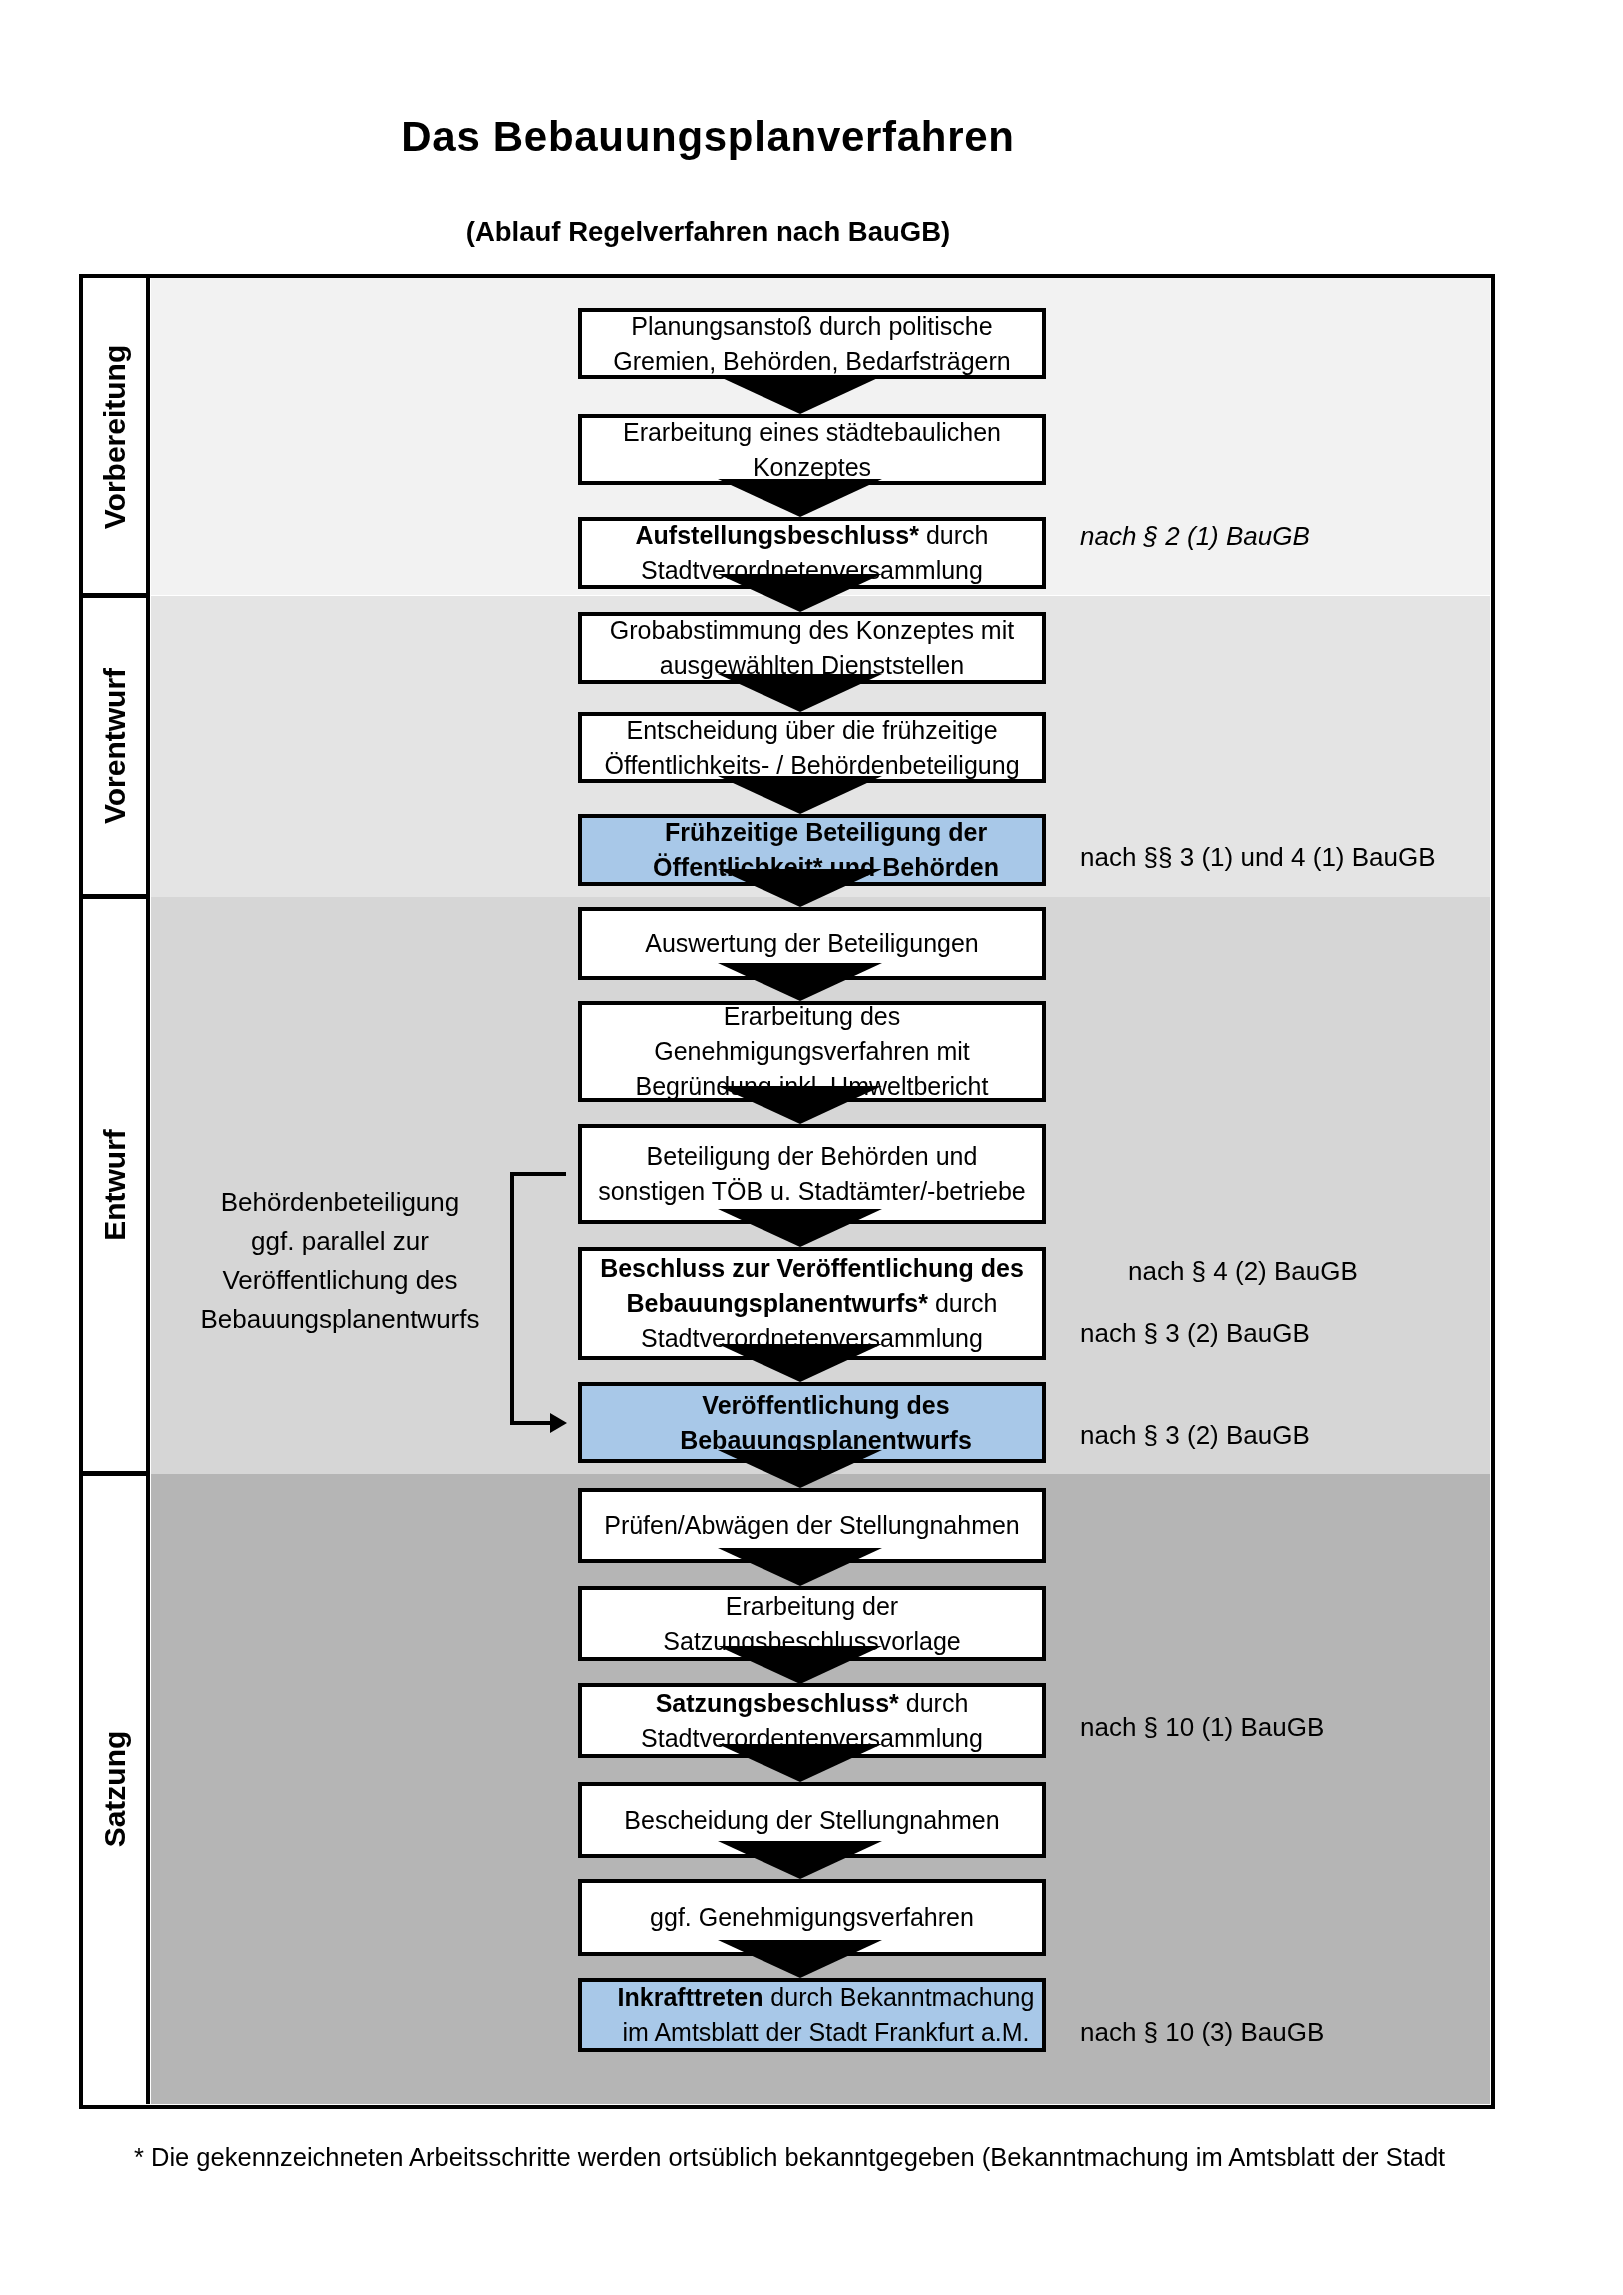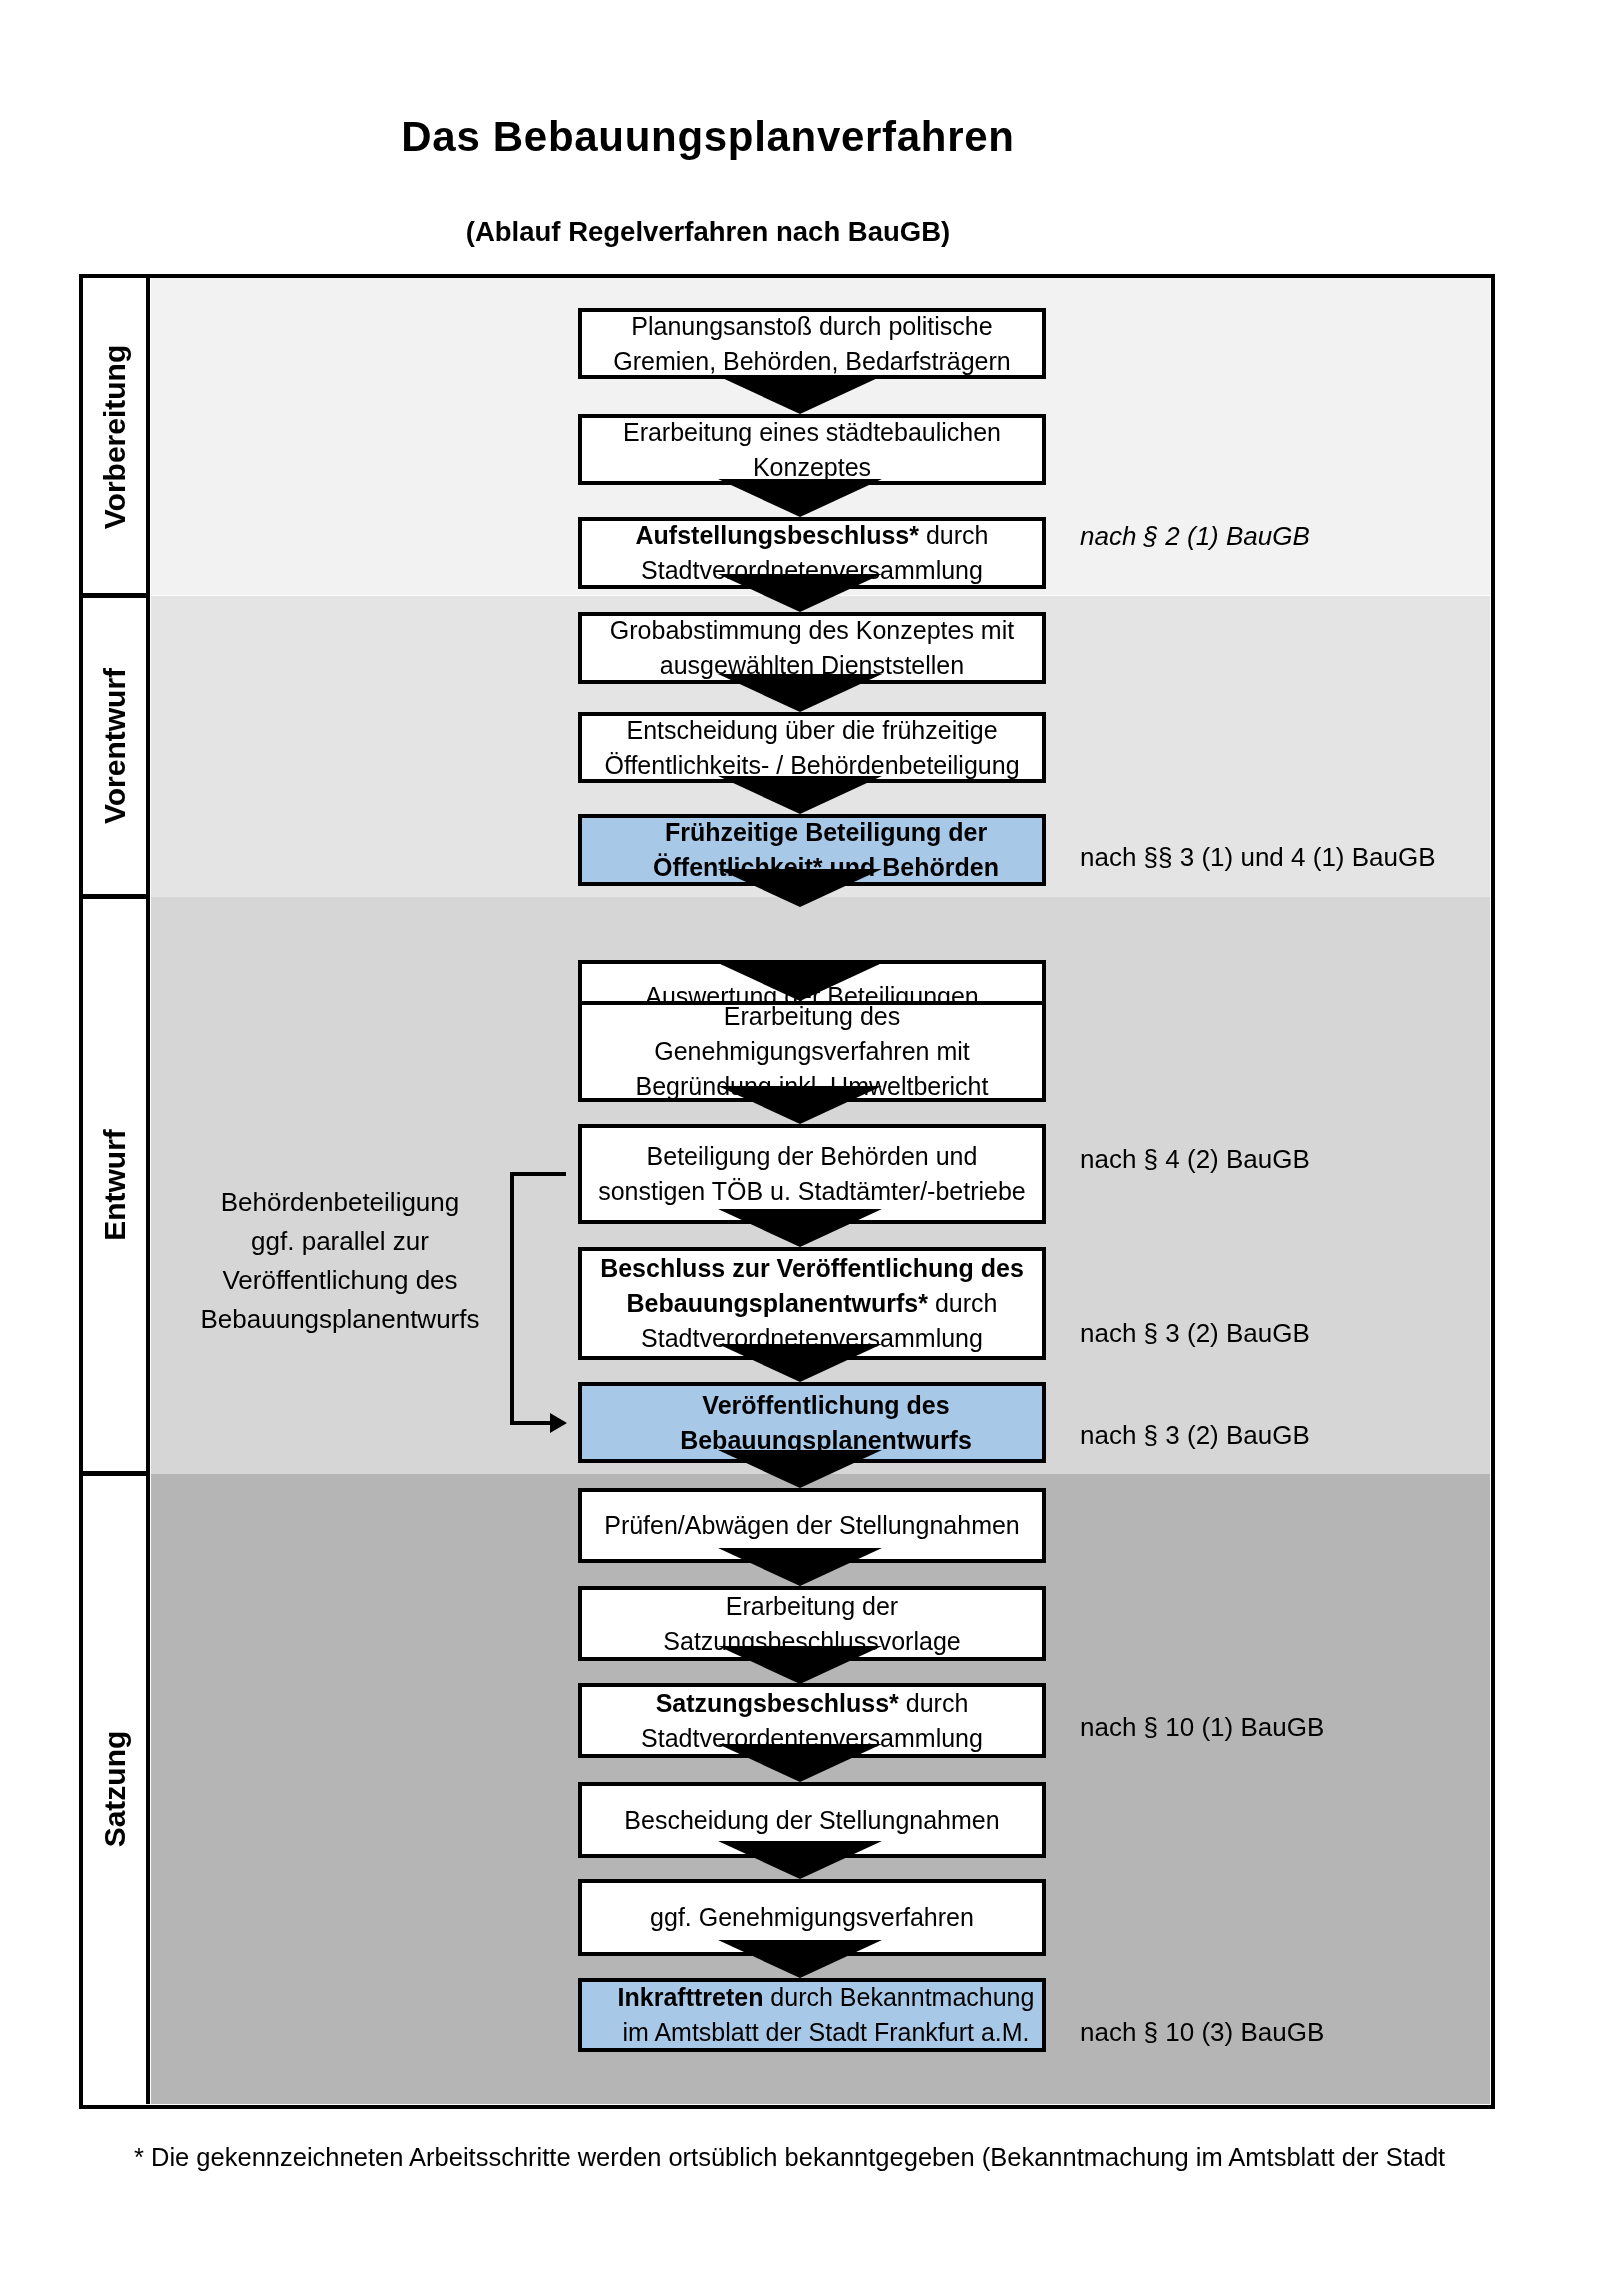--- a/index.html
+++ b/index.html
@@ -106,21 +106,21 @@
     <div class="bl"><span class="b"></span><span>Öffentlichkeits- / Behördenbeteiligung</span></div>
   </div>
   <div class="arr" style="top:776px;"></div>
 
   <div class="box hl" style="top:814px;height:72px;">
     <div class="bl"><span class="b">Frühzeitige Beteiligung der</span><span></span></div>
     <div class="bl"><span class="b">Öffentlichkeit* und Behörden</span><span></span></div>
   </div>
   <div class="arr" style="top:869px;"></div>
 
-  <div class="box" style="top:960px;height:73px;">
+  <div class="box" style="top:907px;height:73px;">
     <div class="bl"><span class="b"></span><span>Auswertung der Beteiligungen</span></div>
   </div>
   <div class="arr" style="top:963px;"></div>
 
   <div class="box" style="top:1001px;height:101px;">
     <div class="bl"><span class="b"></span><span>Erarbeitung des</span></div>
     <div class="bl"><span class="b"></span><span>Genehmigungsverfahren mit</span></div>
     <div class="bl"><span class="b"></span><span>Begründung inkl. Umweltbericht</span></div>
   </div>
   <div class="arr" style="top:1086px;"></div>
@@ -171,21 +171,21 @@
   </div>
   <div class="arr" style="top:1940px;"></div>
 
   <div class="box hl" style="top:1978px;height:74px;">
     <div class="bl"><span class="b">Inkrafttreten</span><span> durch Bekanntmachung</span></div>
     <div class="bl"><span class="b"></span><span>im Amtsblatt der Stadt Frankfurt a.M.</span></div>
   </div>
 
   <div class="ref" style="top:521px;font-style:italic;">nach § 2 (1) BauGB</div>
   <div class="ref" style="top:842px;">nach §§ 3 (1) und 4 (1) BauGB</div>
-  <div class="ref" style="top:1144px;">nach § 4 (2) BauGB</div>
+  <div class="ref" style="top:1256px;margin-left:48px;">nach § 4 (2) BauGB</div>
   <div class="ref" style="top:1318px;">nach § 3 (2) BauGB</div>
   <div class="ref" style="top:1420px;">nach § 3 (2) BauGB</div>
   <div class="ref" style="top:1712px;">nach § 10 (1) BauGB</div>
   <div class="ref" style="top:2017px;">nach § 10 (3) BauGB</div>
 
   <div class="annot">
     <div>Behördenbeteiligung</div>
     <div>ggf. parallel zur</div>
     <div>Veröffentlichung des</div>
     <div>Bebauungsplanentwurfs</div>

